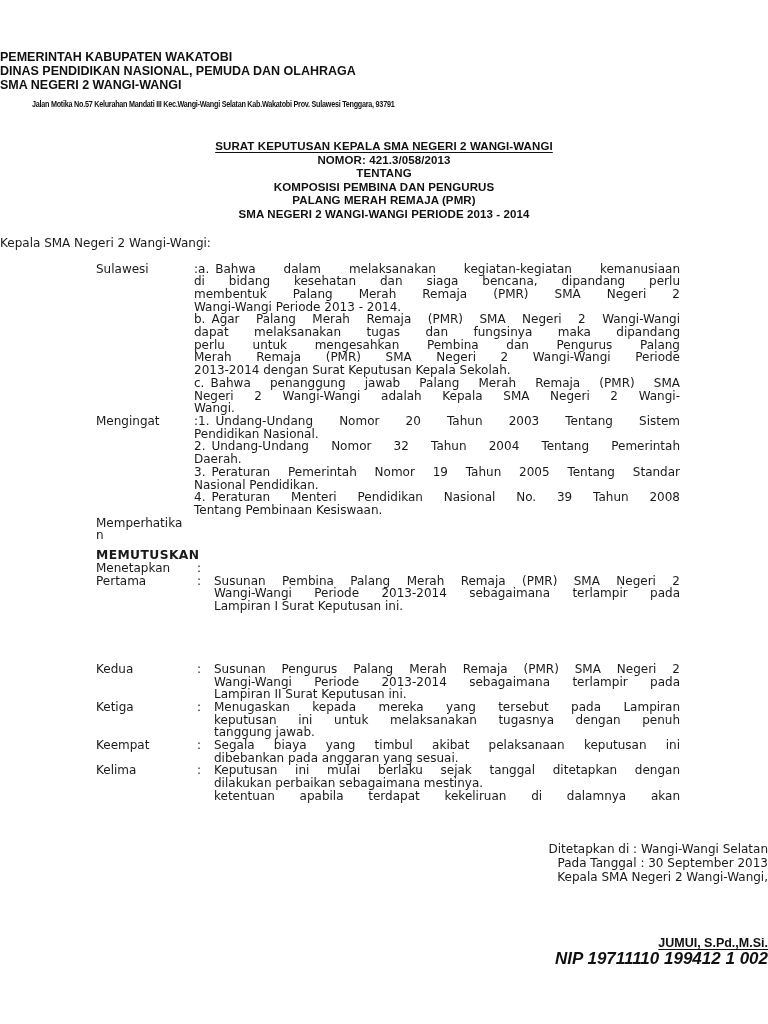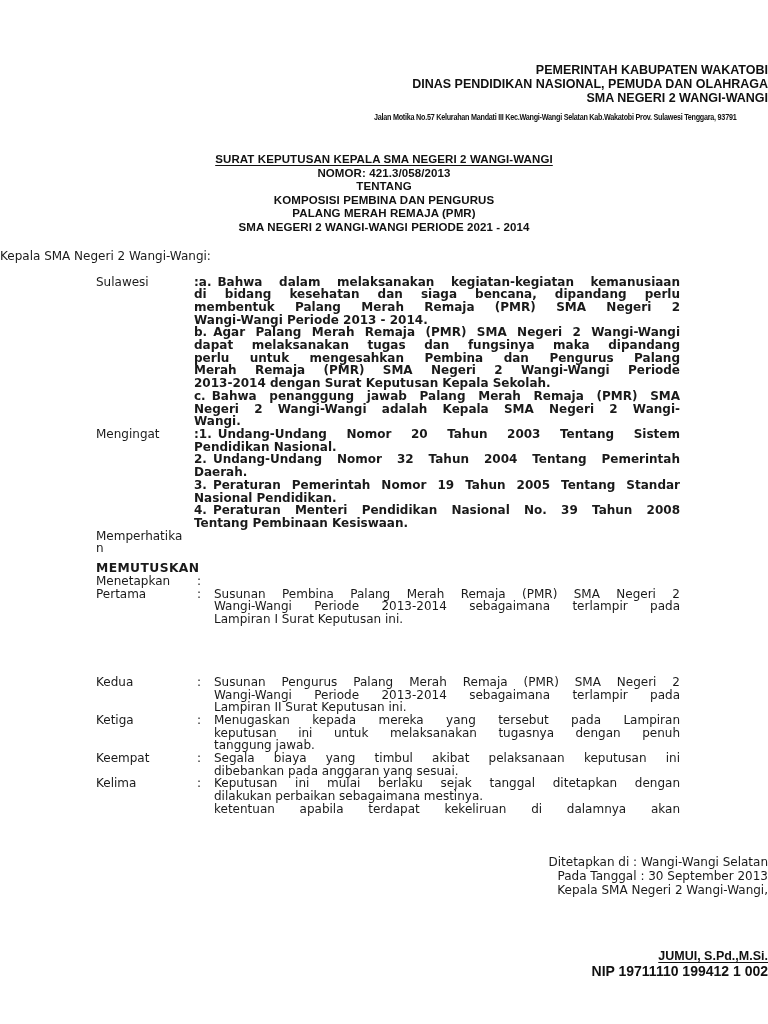--- a/index.html
+++ b/index.html
@@ -5,21 +5,21 @@
   html,body{margin:0;padding:0;background:#ffffff;}
   .page{
     position:relative;
     width:768px;height:1024px;
     background:#ffffff;
     overflow:hidden;
     font-family:"DejaVu Sans",sans-serif;
     color:#1a1a1a;
   }
   
-  .letterhead{padding-top:50px;text-align:right;margin-top:13px;}
+  .letterhead{padding-top:50px;text-align:left;}
   .lh-line{
     font-family:"Liberation Sans",sans-serif;
     font-weight:700;font-size:12.5px;line-height:14px;
     color:#111;
   }
   .lh-address{
     margin-top:3px;
     font-family:"Liberation Sans",sans-serif;
     font-weight:700;font-size:8.5px;line-height:10px;
     letter-spacing:-0.3px;white-space:nowrap;
@@ -38,21 +38,21 @@
     text-decoration-thickness:1.4px;
     text-underline-offset:2px;
   }
   
   .salutation{margin-top:15px;text-align:left;font-size:12px;line-height:13px;}
   
   .body-col{margin-top:13px;padding-left:96px;padding-right:88px;font-size:12px;line-height:12.7px;}
   .row{display:flex;align-items:flex-start;}
   .row-label{width:90px;flex-shrink:0;word-break:break-all;}
   .row-gap{margin-left:8px;flex:1;min-width:0;}
-  .item{padding-left:14px;text-indent:-14px;font-weight:bold;}
+  .item{padding-left:14px;text-indent:-14px;}
   .marker{padding-right:6px;}
   .jline{text-align:justify;text-align-last:justify;}
   .jline.last{text-align-last:left;}
   .decree-colon{width:28px;padding-left:11px;flex-shrink:0;box-sizing:border-box;}
   .decree-text{flex:1;min-width:0;}
   .decree-gap{margin-top:50px;}
   .decision-heading{
     font-weight:700;font-size:12.3px;
     letter-spacing:0.4px;margin:7px 0 0 0;line-height:13px;
   }
@@ -60,42 +60,42 @@
   .closing{margin-top:39px;margin-left:405px;font-size:12px;line-height:14.4px;text-align:right;}
   .signer{margin-top:51px;}
   .signer-name{
     font-family:"Liberation Sans",sans-serif;
     font-weight:700;font-size:12.5px;line-height:15px;
     text-decoration:underline;text-decoration-thickness:1.3px;
     text-underline-offset:2px;color:#111;
   }
   .signer-nip{
     font-family:"Liberation Sans",sans-serif;
-    font-weight:700;font-size:14px;line-height:15px;color:#111;
+    font-weight:700;font-size:17px;line-height:15px;color:#111;font-style:italic;
   }
 </style>
 </head>
 <body>
 
 <div class="page">
 
   <div class="letterhead">
     <div class="lh-line">PEMERINTAH KABUPATEN WAKATOBI</div>
     <div class="lh-line">DINAS PENDIDIKAN NASIONAL, PEMUDA DAN OLAHRAGA</div>
     <div class="lh-line">SMA NEGERI 2 WANGI-WANGI</div>
     <div><span class="lh-address">Jalan Motika No.57  Kelurahan Mandati III Kec.Wangi-Wangi Selatan Kab.Wakatobi Prov. Sulawesi Tenggara, 93791</span></div>
   </div>
 
   <div class="title-block">
     <div class="title-line underlined">SURAT KEPUTUSAN KEPALA SMA NEGERI 2 WANGI-WANGI</div>
     <div class="title-line">NOMOR:  421.3/058/2013</div>
     <div class="title-line">TENTANG</div>
     <div class="title-line">KOMPOSISI  PEMBINA DAN PENGURUS</div>
     <div class="title-line">PALANG MERAH REMAJA (PMR)</div>
-    <div class="title-line">SMA NEGERI 2 WANGI-WANGI PERIODE 2021 - 2014</div>
+    <div class="title-line">SMA NEGERI 2 WANGI-WANGI PERIODE 2013 - 2014</div>
   </div>
 
   <div class="salutation">Kepala SMA Negeri 2 Wangi-Wangi:</div>
 
   <div class="body-col">
     <div id="sections">
         <div class="row">
           <div class="row-label">Sulawesi</div>
           <div class="row-gap">
             <div class="item">

